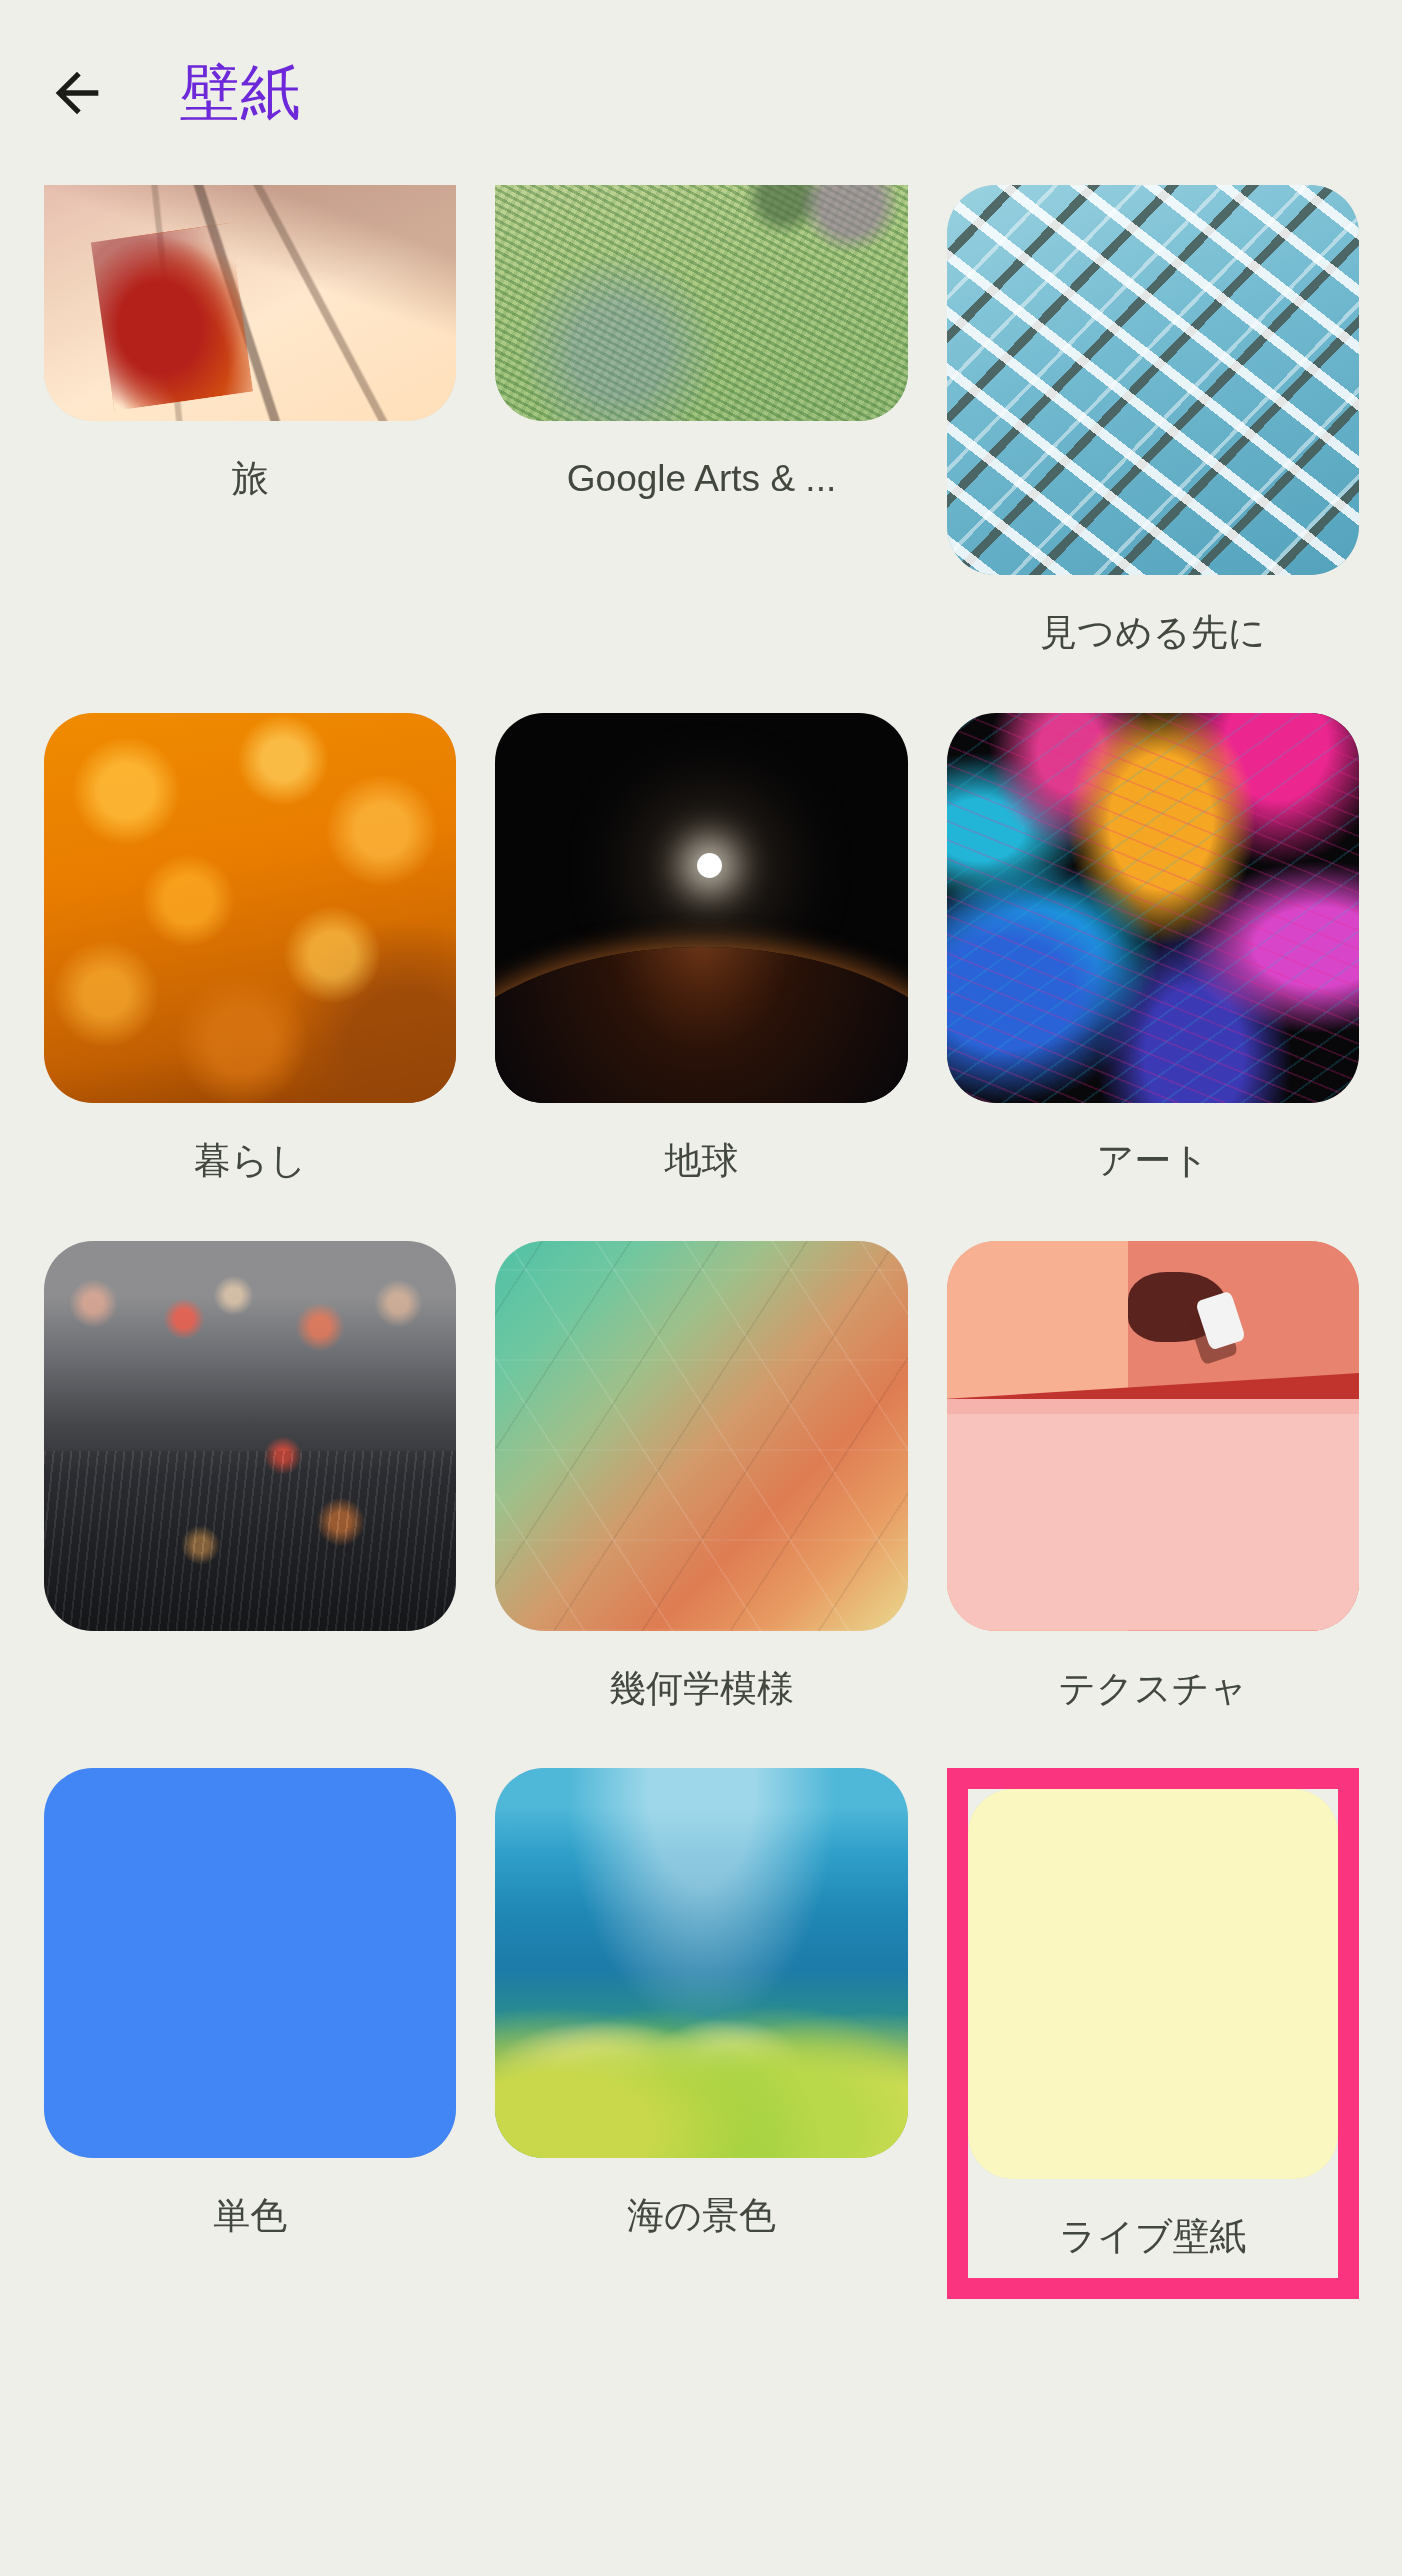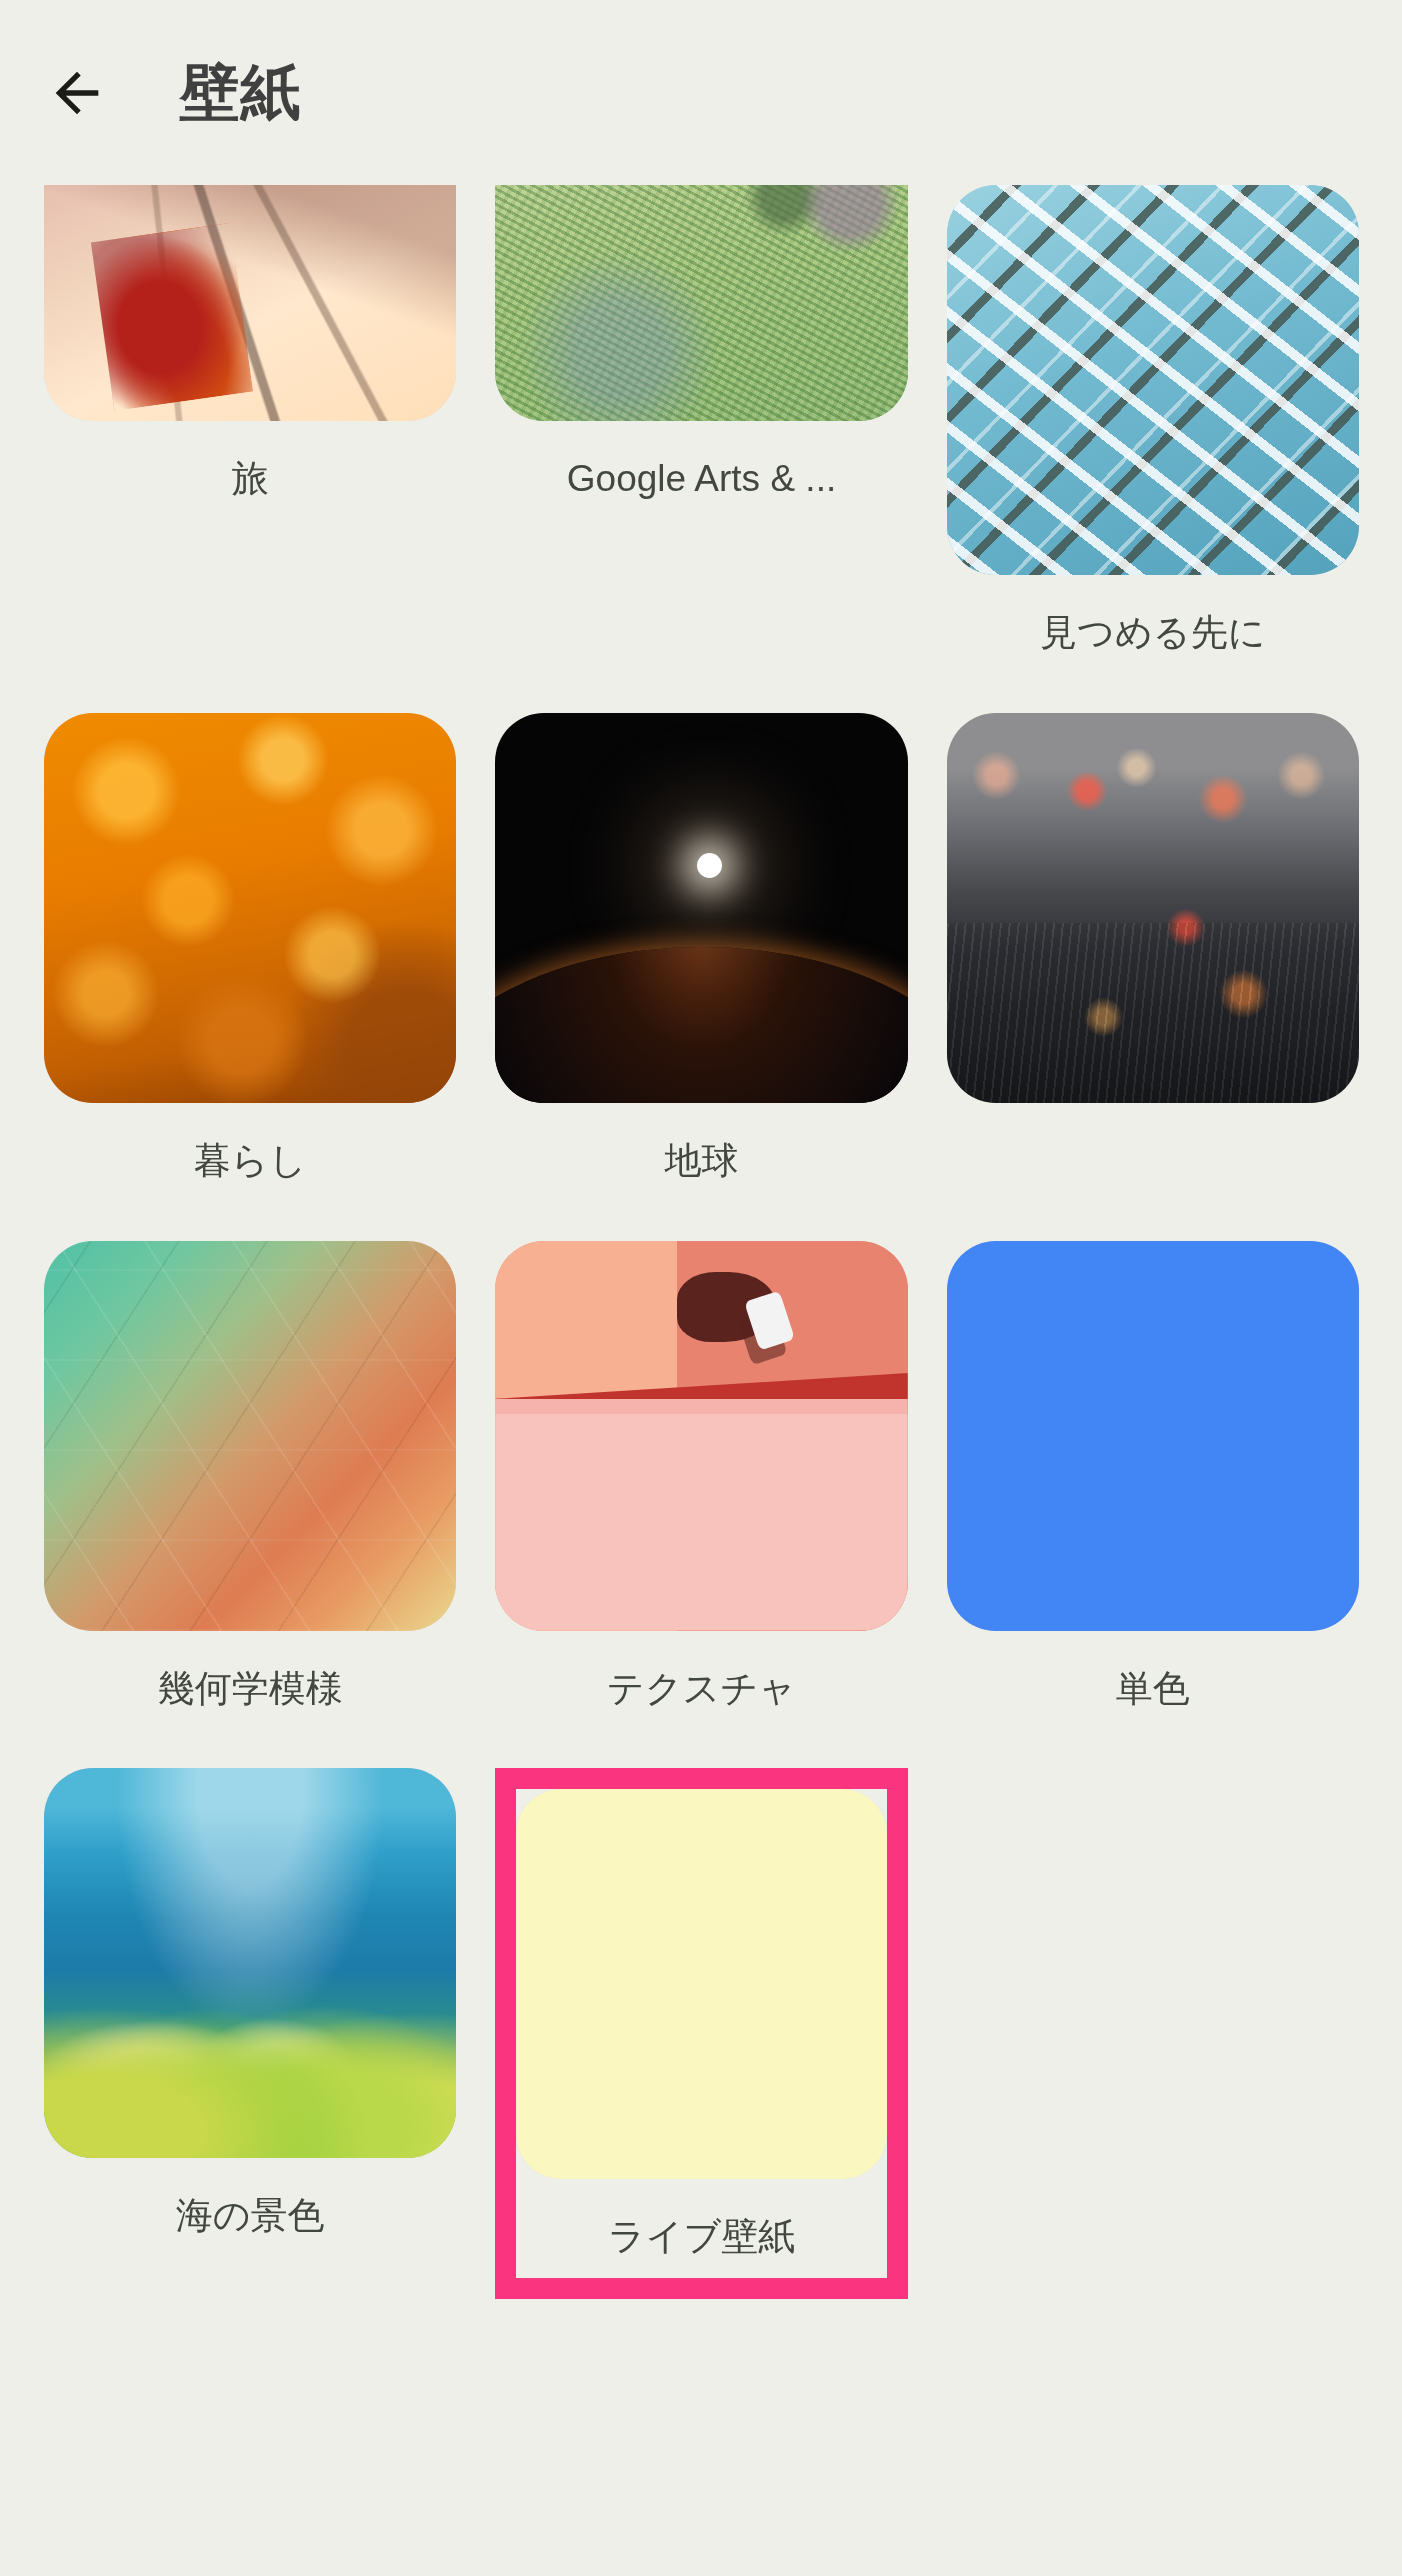--- a/index.html
+++ b/index.html
@@ -37,22 +37,22 @@
     align-items: center;
     justify-content: center;
     border: none;
     background: transparent;
     cursor: pointer;
   }
   .back-btn svg { display: block; }
   .appbar-title {
     font-size: 60px;
     line-height: 1;
-    color: #404040;
-    font-weight: 700;
+    color: #6d28d9;
+    font-weight: 400;
     margin-left: 49px;
     letter-spacing: 1px;
   }
 
   
   .grid {
     position: absolute;
     top: 185px;
     left: 0;
     width: 1403px;
@@ -347,20 +347,26 @@
       <span class="cell-label">暮らし</span>
     </div>
 
     <div class="cell">
       <div class="thumb">
         <div class="art art-earth"></div>
       </div>
       <span class="cell-label">地球</span>
     </div>
 
+    <div class="cell">
+      <div class="thumb">
+        <div class="art art-artcat"></div>
+      </div>
+      <span class="cell-label">アート</span>
+    </div>
 
     <div class="cell">
       <div class="thumb">
         <div class="art art-city"></div>
       </div>
     </div>
 
     <div class="cell">
       <div class="thumb">
         <div class="art art-geo"></div>

